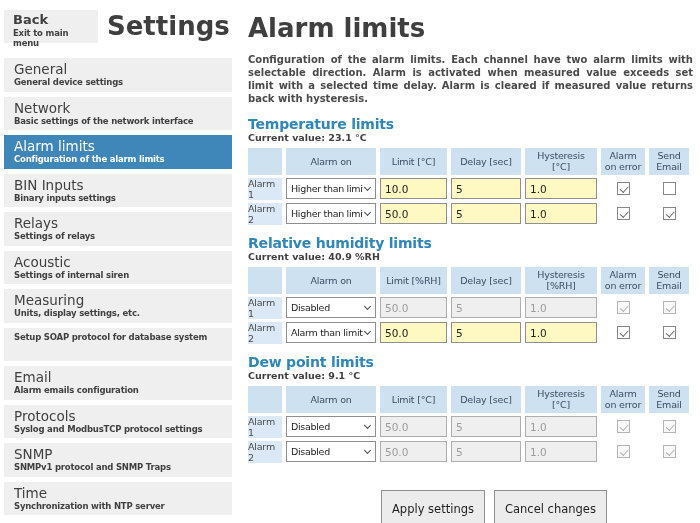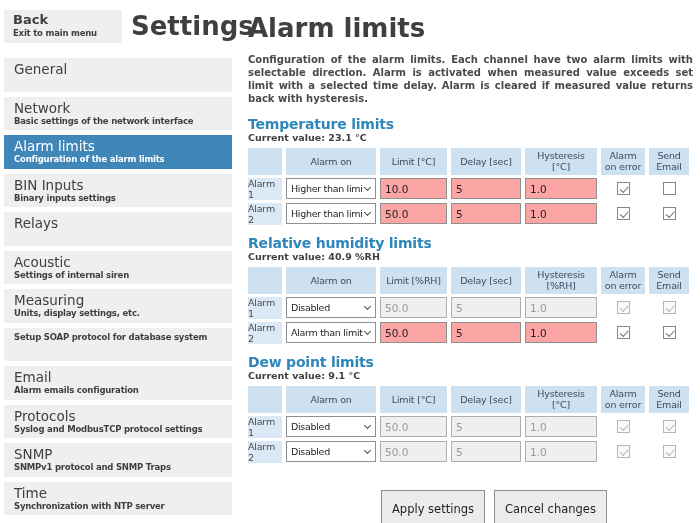--- a/index.html
+++ b/index.html
@@ -11,21 +11,21 @@
     color: #3f3f3f;
     overflow: hidden;
     position: relative;
   }
   .page { width: 700px; height: 523px; position: relative; }
 
   
   .sidebar { position: absolute; left: 4px; top: 10px; width: 228px; }
   .side-head { display: flex; align-items: flex-start; }
   .back-box {
-    width: 118px; height: 33px; background: var(--panel);
+    width: 94px; height: 33px; background: var(--panel);
     padding: 3px 4px 0 9px; cursor: pointer; flex: none;
   }
   .back-title { font-size: 13px; font-weight: bold; line-height: 1.15; }
   .back-sub { font-size: 8.5px; font-weight: bold; letter-spacing: -0.2px; }
   .settings-title {
     font-size: 26px; font-weight: bold; margin: 0 0 0 9px;
     line-height: 1.25; color: #3f3f3f; white-space: nowrap;
   }
   .menu { margin-top: 15px; display: flex; flex-direction: column; gap: 5px; }
   .menu-item {
@@ -74,21 +74,21 @@
     display: flex; align-items: center; justify-content: space-between;
     padding: 0 5px 0 4px; overflow: hidden;
   }
   .sel-text { font-size: 9.5px; letter-spacing: -0.3px; white-space: nowrap; color: #1f1f1f; overflow: hidden; }
   .chev {
     width: 5px; height: 5px; flex: none; margin-left: 2px; margin-top: -2px;
     border-right: 1.4px solid #4a4a4a; border-bottom: 1.4px solid #4a4a4a;
     transform: rotate(45deg);
   }
   .txt {
-    width: 100%; height: 21px; border: 1px solid #8f8f8f; background: #fca5a5;
+    width: 100%; height: 21px; border: 1px solid #8f8f8f; background: #fef9c3;
     font-family: inherit; font-size: 10.5px; color: #1f1f1f; padding: 0 4px;
   }
   .txt:disabled { background: #efefef; color: #9b9b9b; border-color: #aeaeae; }
 
   .cb {
     appearance: none; -webkit-appearance: none;
     width: 13px; height: 13px; margin: 0; position: relative;
     border: 1px solid #878787; background: #ffffff; cursor: pointer;
   }
   .cb:checked::after {
@@ -116,35 +116,37 @@
     <div class="side-head">
       <div class="back-box">
         <div class="back-title">Back</div>
         <div class="back-sub">Exit to main menu</div>
       </div>
       <h1 class="settings-title">Settings</h1>
     </div>
     <nav class="menu">
       <div class="menu-item">
         <div class="mi-title">General</div>
+        <div class="mi-desc">General device settings</div>
       </div>
       <div class="menu-item">
         <div class="mi-title">Network</div>
         <div class="mi-desc">Basic settings of the network interface</div>
       </div>
       <div class="menu-item selected">
         <div class="mi-title">Alarm limits</div>
         <div class="mi-desc">Configuration of the alarm limits</div>
       </div>
       <div class="menu-item">
         <div class="mi-title">BIN Inputs</div>
         <div class="mi-desc">Binary inputs settings</div>
       </div>
       <div class="menu-item">
         <div class="mi-title">Relays</div>
+        <div class="mi-desc">Settings of relays</div>
       </div>
       <div class="menu-item">
         <div class="mi-title">Acoustic</div>
         <div class="mi-desc">Settings of internal siren</div>
       </div>
       <div class="menu-item">
         <div class="mi-title">Measuring</div>
         <div class="mi-desc">Units, display settings, etc.</div>
       </div>
       <div class="menu-item">

